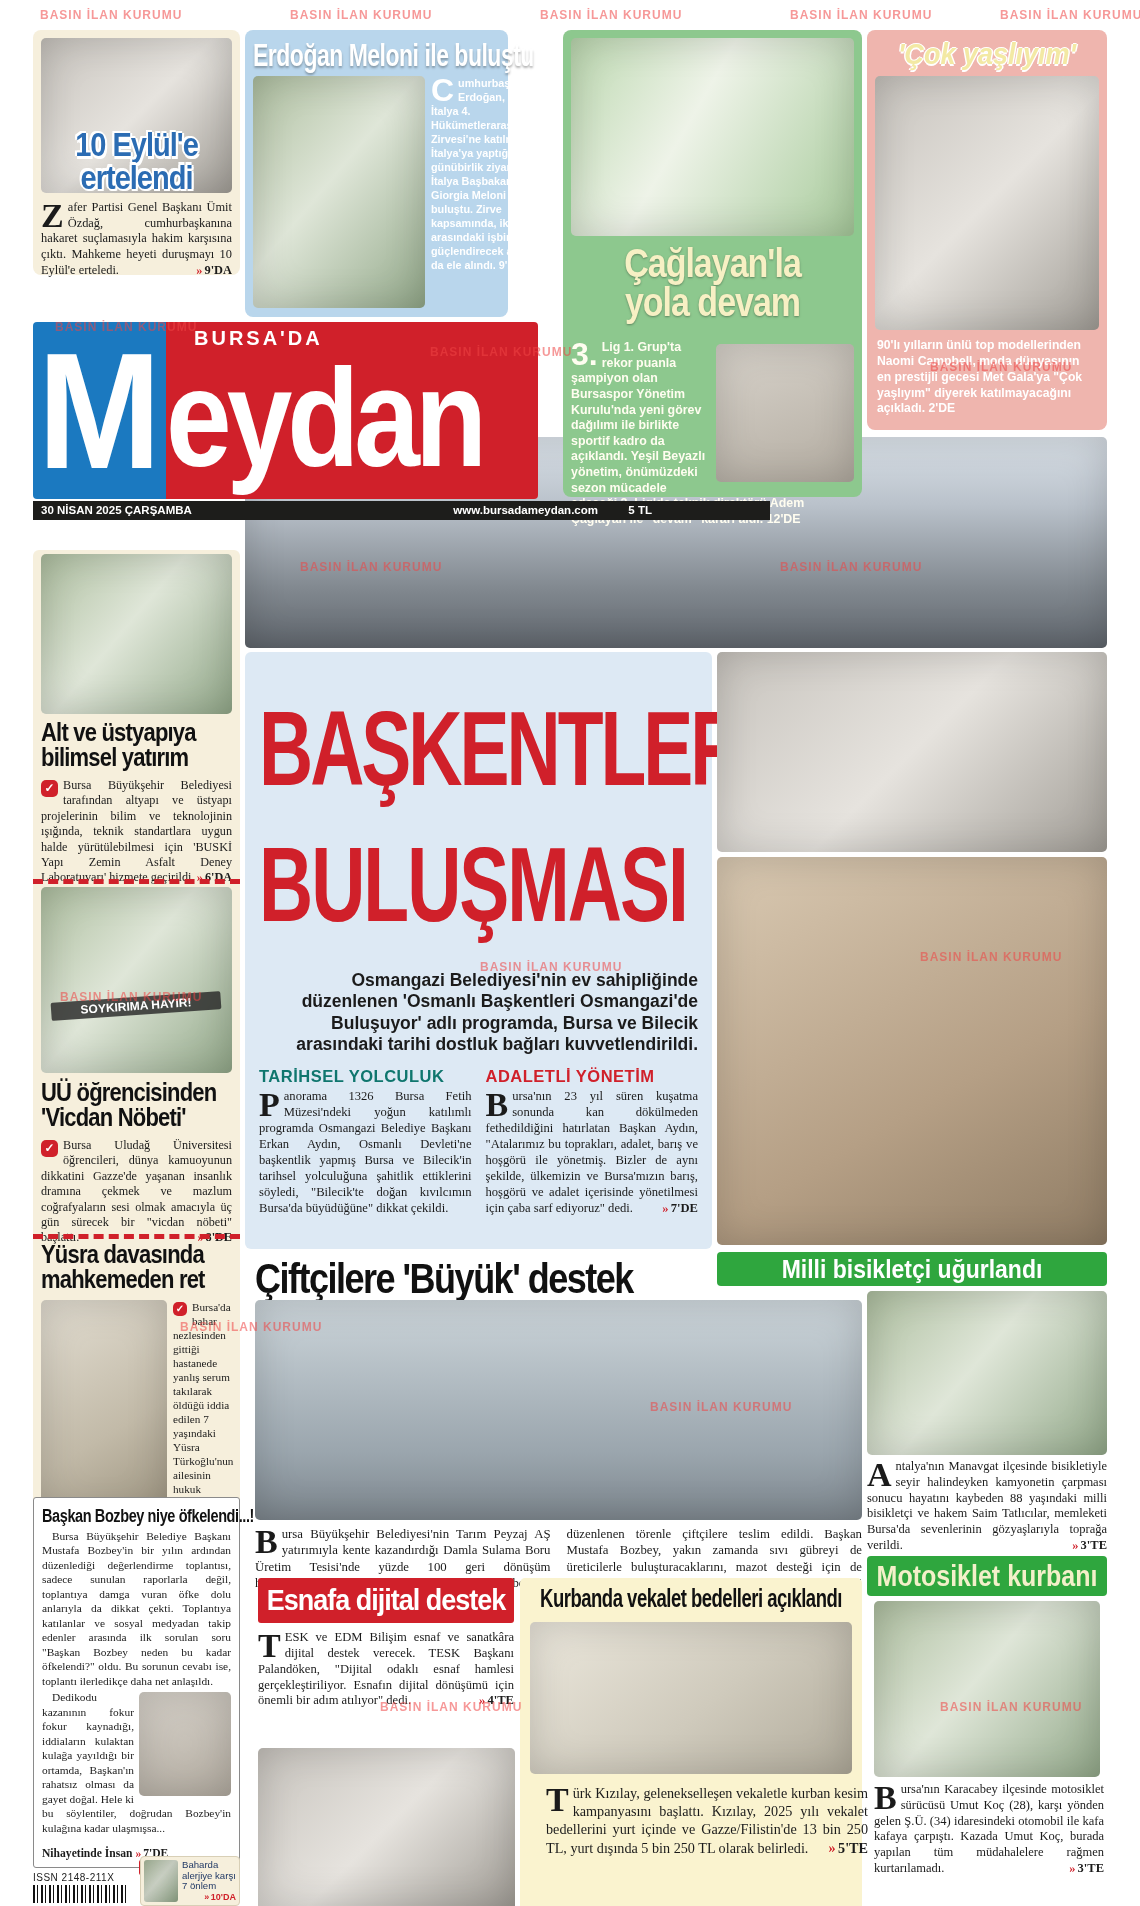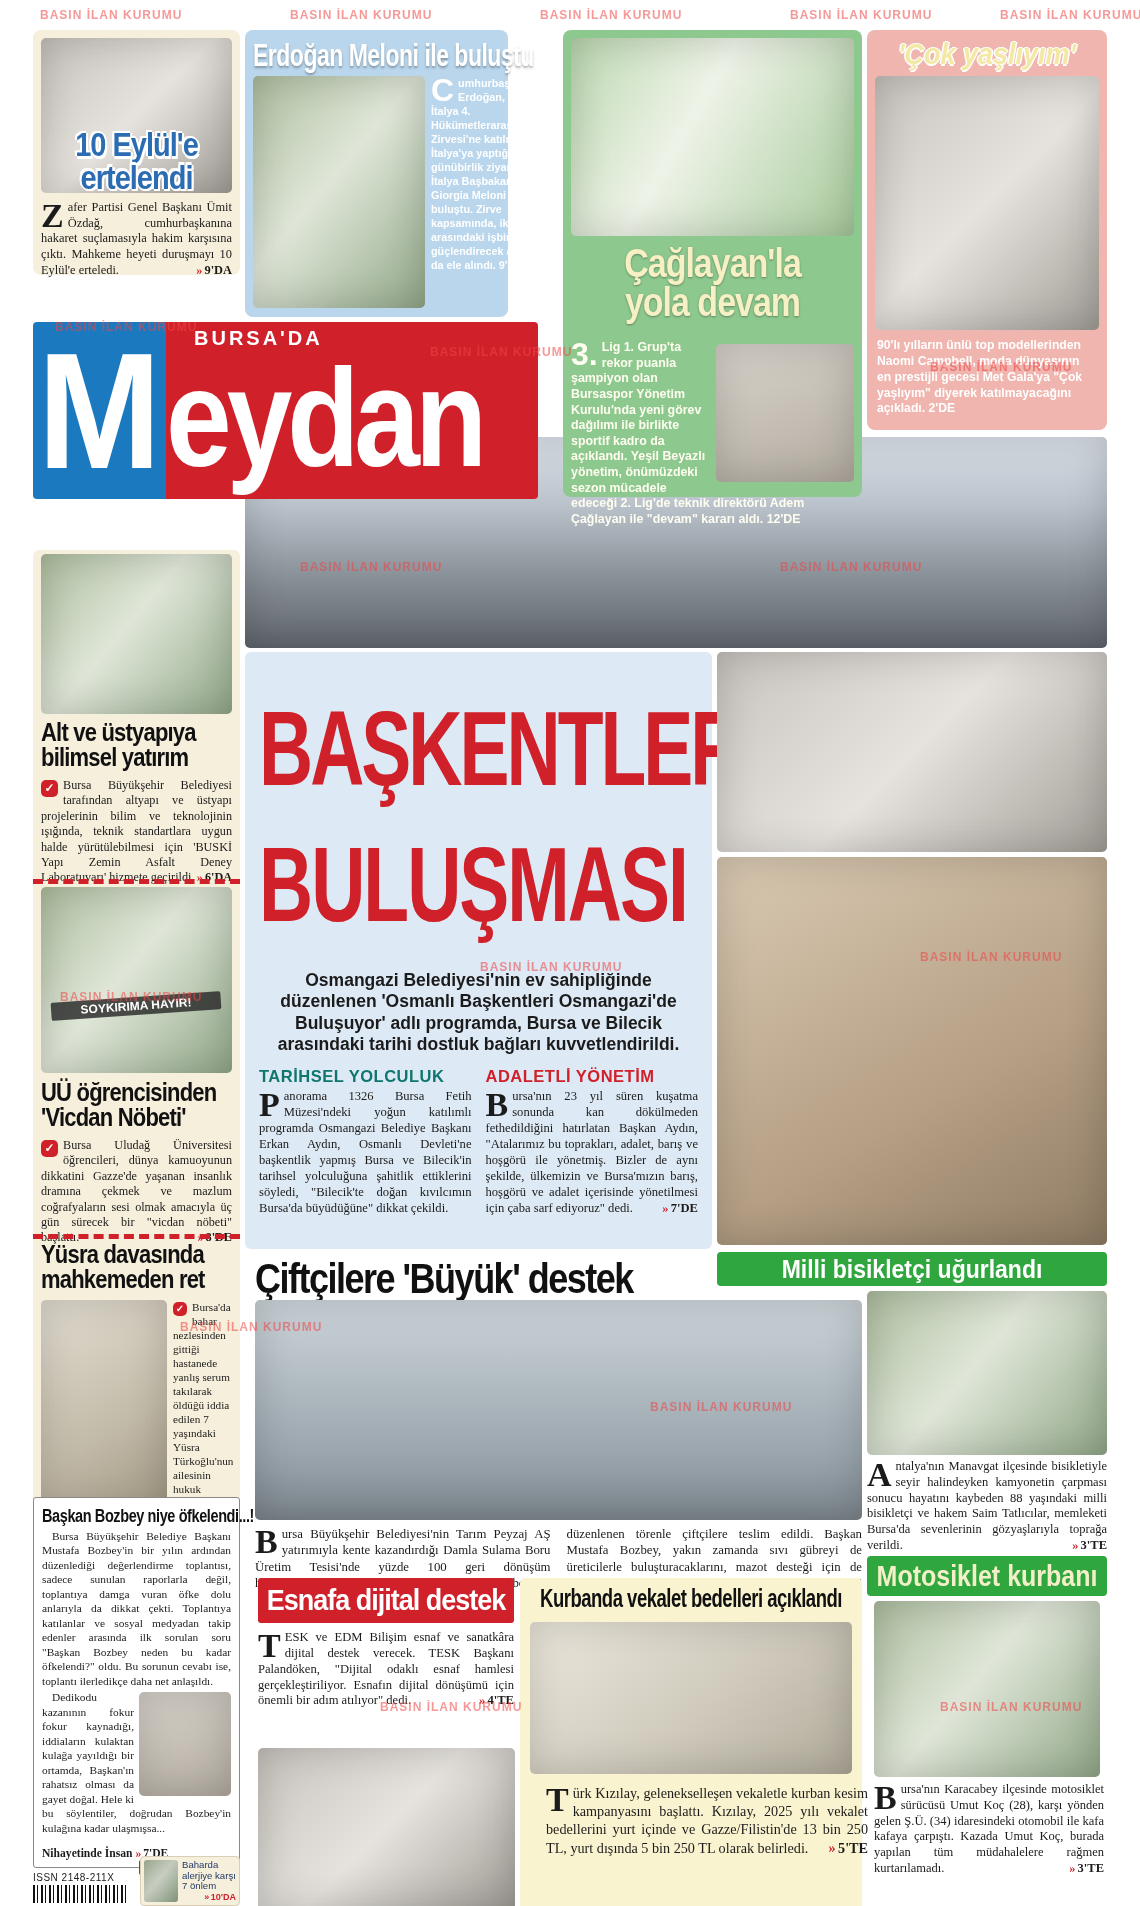--- a/index.html
+++ b/index.html
@@ -92,20 +92,25 @@
 
   <div class="abs" style="left:33px;top:322px;width:505px;height:177px;z-index:6;display:flex;border-radius:4px;overflow:hidden;">
     <div style="width:133px;background:#1b79c0;display:flex;align-items:center;justify-content:center;">
       <span style="font-weight:900;font-size:148px;color:#fff;line-height:1;transform:scaleY(1.12);">M</span>
     </div>
     <div style="flex:1;background:#d0202a;position:relative;">
       <div style="position:absolute;left:28px;top:5px;color:#fff;font-weight:900;font-size:20px;letter-spacing:3px;">BURSA'DA</div>
       <div style="position:absolute;left:0px;top:26px;color:#fff;font-weight:900;font-size:118px;letter-spacing:-5px;line-height:1;transform:scaleY(1.18);transform-origin:top left;">eydan</div>
     </div>
   </div>
+  <div class="abs" style="left:33px;top:501px;width:737px;height:19px;background:#1d1d1b;z-index:6;color:#fff;font-weight:bold;font-size:11.5px;">
+    <span class="abs" style="left:8px;top:3px;">30 NİSAN 2025 ÇARŞAMBA</span>
+    <span class="abs" style="right:172px;top:3px;">www.bursadameydan.com</span>
+    <span class="abs" style="right:118px;top:3px;">5 TL</span>
+  </div>
 
   <div class="abs photo ph-group" style="left:245px;top:437px;width:862px;height:211px;z-index:1;"></div>
 
   <div class="abs" style="left:33px;top:522px;width:207px;height:973px;background:#f6efdc;border-radius:6px;margin-top:28px;">
 
     <div class="abs photo ph-outdoor" style="left:8px;top:4px;width:191px;height:160px;"></div>
     <div class="abs" style="left:8px;top:170px;width:191px;font-weight:900;font-size:22px;line-height:1.02;letter-spacing:-0.8px;color:#111;transform:scaleY(1.15);transform-origin:top left;">
       <span>Alt ve üstyapıya</span><br>
       <span>bilimsel yatırım</span>
     </div>
@@ -138,21 +143,21 @@
     <p class="abs serif" style="left:140px;top:750px;width:62px;font-size:11.2px;line-height:1.25;text-align:left;">
       <span class="check" style="width:14px;height:14px;line-height:14px;font-size:10px;">✓</span>
       <span>Bursa'da bahar nezlesinden gittiği hastanede yanlış serum takılarak öldüğü iddia edilen 7 yaşındaki Yüsra Türkoğlu'nun ailesinin hukuk mücadelesi sürüyor. Mahkeme, mesleki sorumluluk kurulunun kararını reddetti.</span>
       <span class="ref"><span class="chev">»</span> <b>3'TE</b></span>
     </p>
   </div>
 
   <div class="abs" style="left:245px;top:652px;width:467px;height:597px;background:#dde9f4;border-radius:6px;padding:14px;">
     <div style="font-weight:900;font-size:75px;color:#d0202a;letter-spacing:-3px;line-height:1;height:104px;display:flex;align-items:center;transform:scaleY(1.42);transform-origin:center;margin-top:30px;">BAŞKENTLER</div>
     <div style="font-weight:900;font-size:75px;color:#d0202a;letter-spacing:-2px;line-height:1;height:104px;display:flex;align-items:center;transform:scaleY(1.42);transform-origin:center;margin-top:32px;">BULUŞMASI</div>
-    <p style="margin-top:34px;font-weight:bold;font-size:17.5px;line-height:1.22;color:#1b1b1b;text-align:center;">Osmangazi Belediyesi'nin ev sahipliğinde düzenlenen 'Osmanlı Başkentleri Osmangazi'de Buluşuyor' adlı programda, Bursa ve Bilecik arasındaki tarihi dostluk bağları kuvvetlendirildi.</p>
+    <p style="margin-top:34px;font-weight:bold;font-size:17.5px;line-height:1.22;color:#1b1b1b;text-align:right;">Osmangazi Belediyesi'nin ev sahipliğinde düzenlenen 'Osmanlı Başkentleri Osmangazi'de Buluşuyor' adlı programda, Bursa ve Bilecik arasındaki tarihi dostluk bağları kuvvetlendirildi.</p>
     <div style="display:flex;gap:14px;margin-top:12px;">
       <div style="flex:1;">
         <div style="color:#0f766e;font-weight:900;font-size:16.5px;letter-spacing:.5px;margin-bottom:3px;">TARİHSEL YOLCULUK</div>
         <p class="serif dc" style="font-size:12.6px;line-height:1.27;">
           <span>Panorama 1326 Bursa Fetih Müzesi'ndeki yoğun katılımlı programda Osmangazi Belediye Başkanı Erkan Aydın, Osmanlı Devleti'ne başkentlik yapmış Bursa ve Bilecik'in tarihsel yolculuğuna şahitlik ettiklerini söyledi, "Bilecik'te doğan kıvılcımın Bursa'da büyüdüğüne" dikkat çekildi.</span>
         </p>
       </div>
       <div style="flex:1;">
         <div style="color:#d0202a;font-weight:900;font-size:16.5px;letter-spacing:.5px;margin-bottom:3px;">ADALETLİ YÖNETİM</div>
         <p class="serif dc" style="font-size:12.6px;line-height:1.27;">

